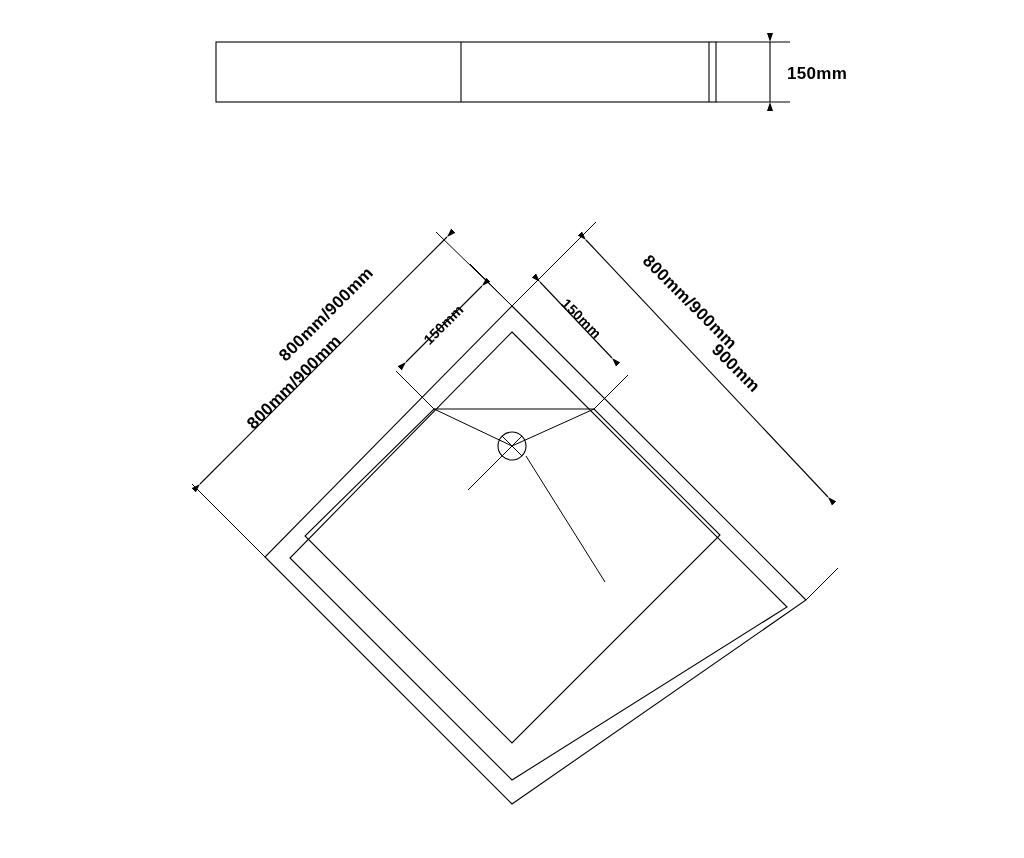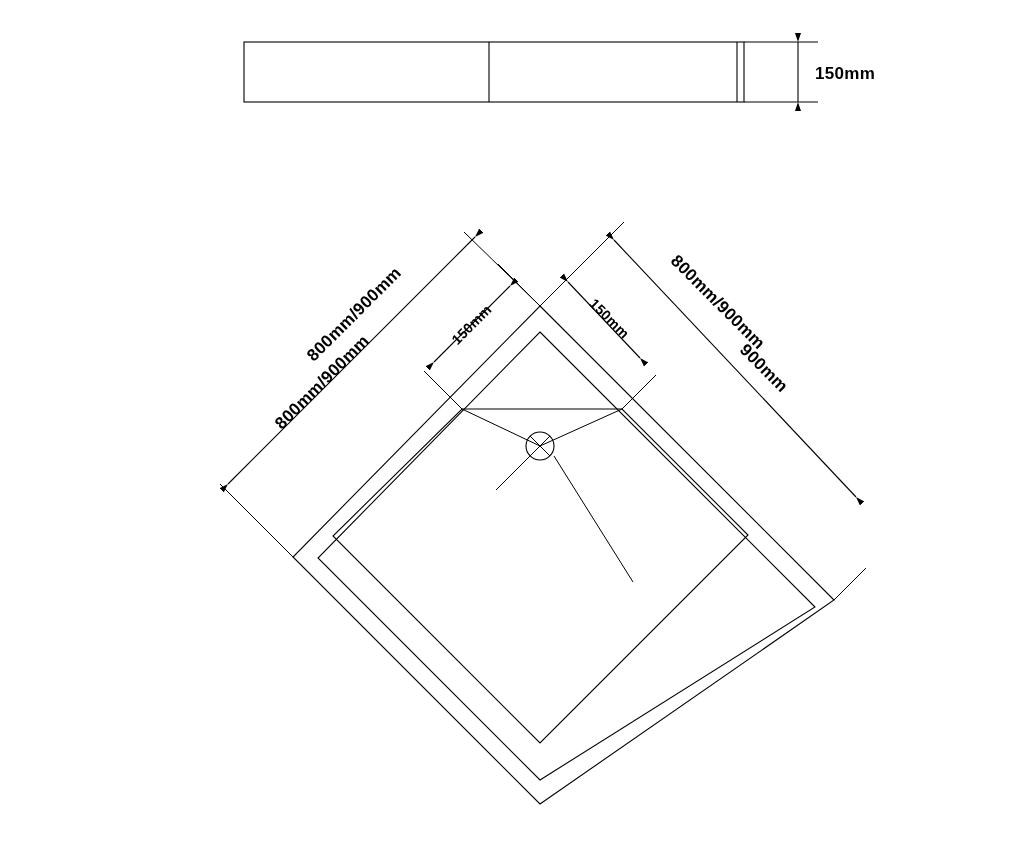--- a/index.html
+++ b/index.html
@@ -13,21 +13,20 @@
     position: relative;
     font-family: "Liberation Sans", sans-serif;
     overflow: hidden;
   }
   #drawing-root {
     position: absolute;
     left: 0;
     top: 0;
     width: 816px;
     height: 858px;
-    margin-left: 28px;
   }
   svg#technical-drawing {
     display: block;
     width: 1024px;
     height: 858px;
   }
   .ln {
     stroke: #000000;
     stroke-width: 1.1;
     fill: none;

